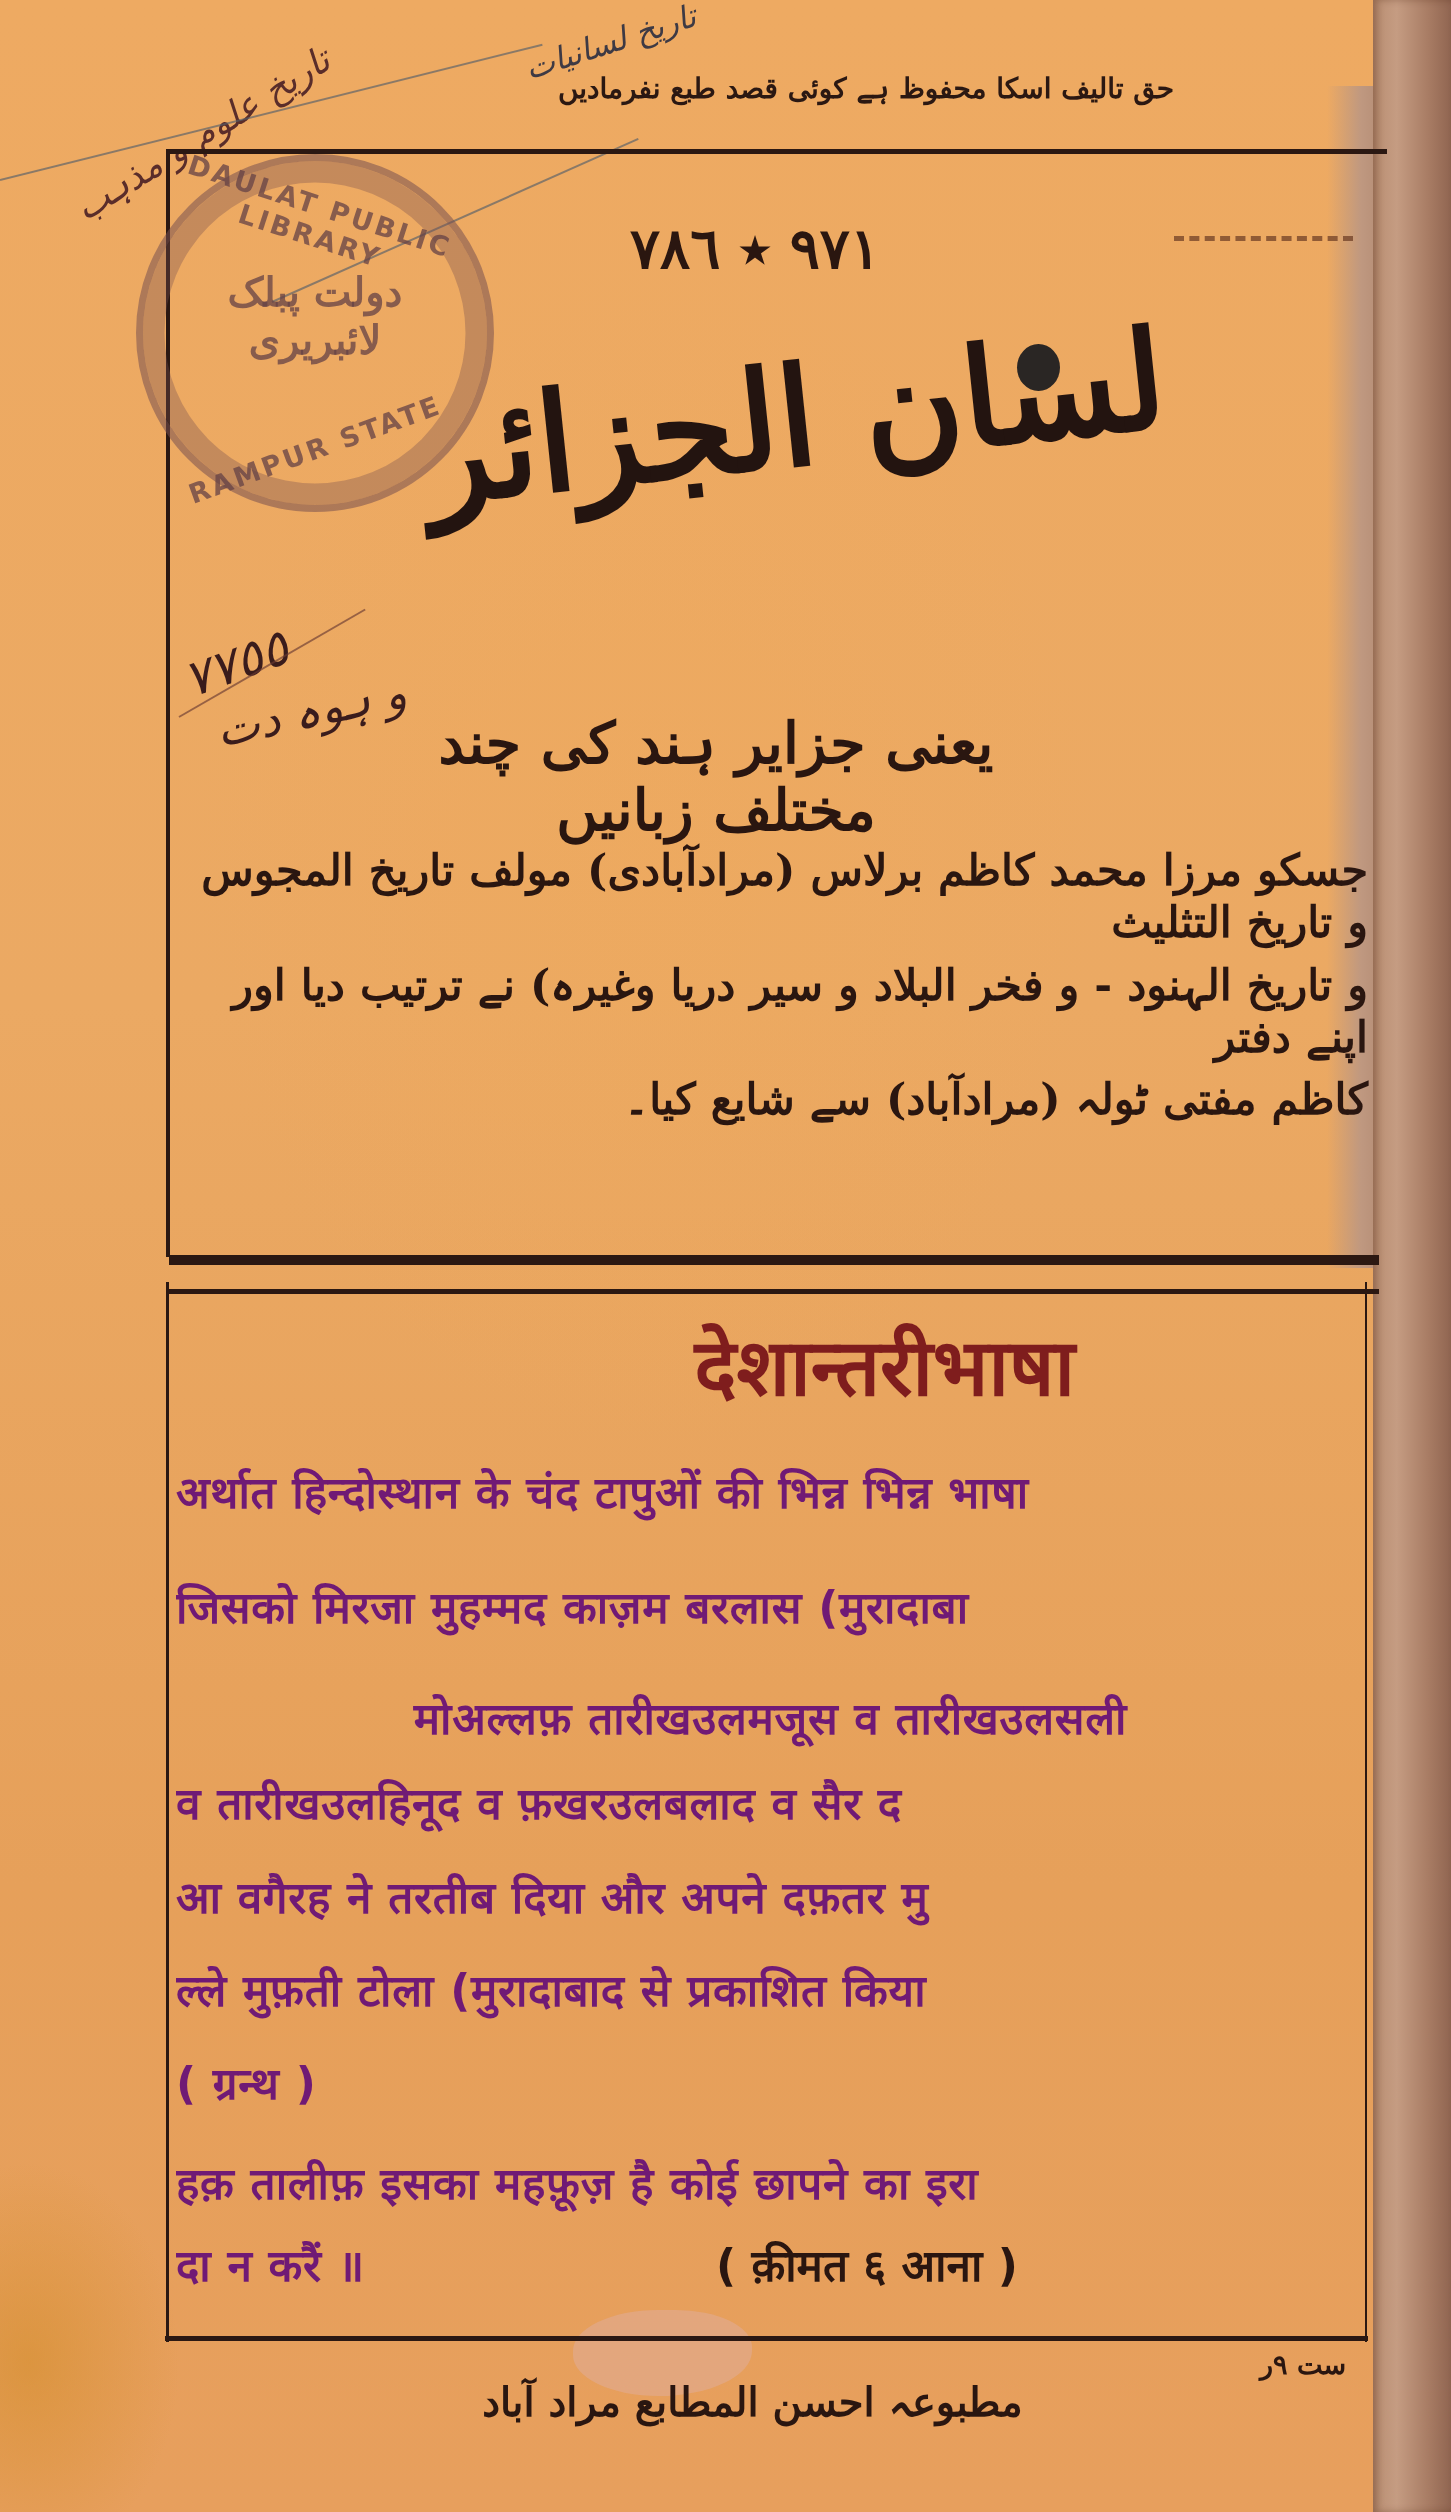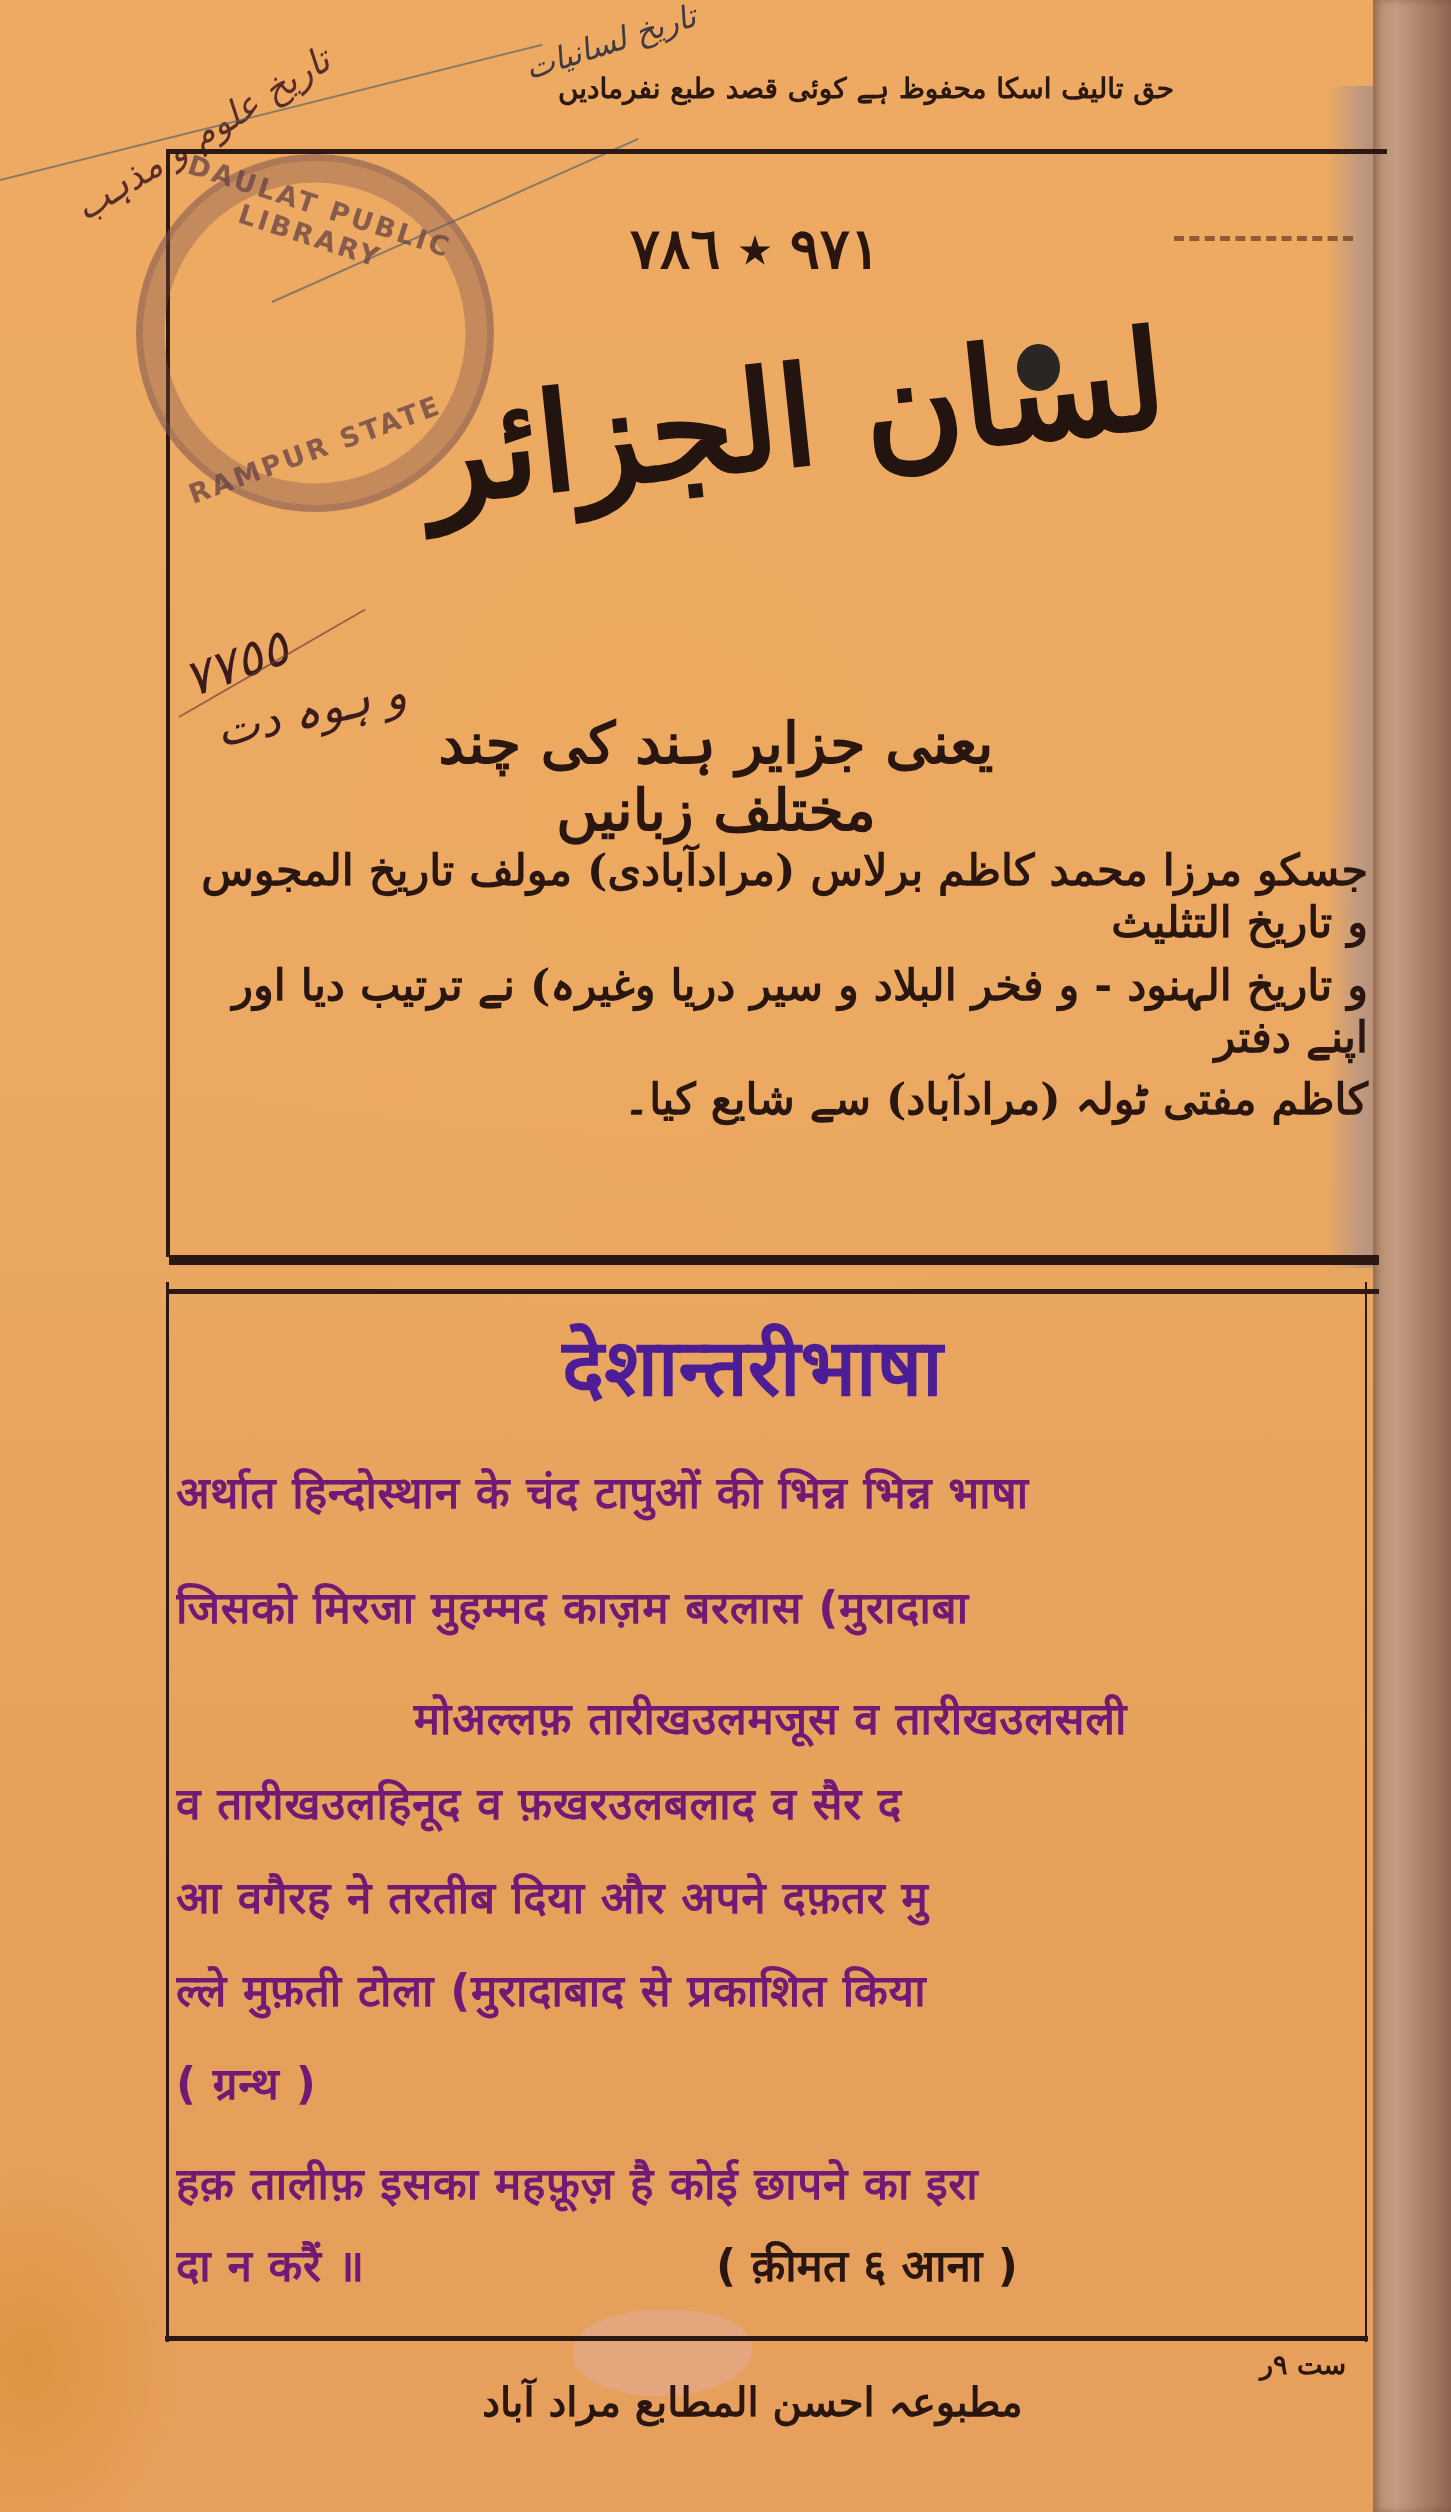--- a/index.html
+++ b/index.html
@@ -109,23 +109,23 @@
       position: absolute; left: 169px; top: 1255px; width: 1210px; height: 24px;
       border-top: 10px solid #2b1812; border-bottom: 5.7px solid #2b1812;
     }
     
     .frame-bottom {
       position: absolute; left: 166px; top: 1282px; width: 1196px; height: 1060px;
       border-left: 3.6px solid #2b1812;
       border-right: 2.1px solid #2b1812;
     }
     .hindi-title {
-      position: absolute; left: 430px; top: 1311px; width: 645px; text-align: center;
+      position: absolute; left: 430px; top: 1311px; width: 645px; text-align: right;
       font-family: "DejaVu Sans", sans-serif; font-weight: bold; font-size: 79px;
-      color: #4c1d95;
+      color: #7f1d1d;
     }
     .hindi-line {
       position: absolute; left: 176px; width: 1189px;
       font-family: "DejaVu Sans", sans-serif; font-weight: bold; font-size: 44px;
       white-space: nowrap; overflow: hidden; color: #701a75;
       letter-spacing: 0.7px;
     }
     .hindi-line.c { text-align: left; }
     .hl1 { top: 1461px; }
     .hl2 { top: 1576px; }
@@ -169,20 +169,21 @@
 <div class="hand h2">تاریخ لسانیات</div>
 <div class="pencil-line" style="left:0;top:179px;width:559px;transform:rotate(-14deg);"></div>
 <div class="pencil-line" style="left:272px;top:301px;width:401px;transform:rotate(-24deg);"></div>
 
 <div class="copyright-urdu">حق تالیف اسکا محفوظ ہے کوئی قصد طبع نفرمادیں</div>
 
 <div class="frame-top"></div>
 
 <div class="stamp">
   <div class="stamp-top">DAULAT PUBLIC LIBRARY</div>
+  <div class="stamp-center">دولت پبلک لائبریری</div>
   <div class="stamp-bottom">RAMPUR STATE</div>
 </div>
 
 <div class="ledger-number">٩٧١ ٭ ٧٨٦</div>
 <div class="dashes"></div>
 
 <div class="title-dot"></div>
 <div class="title-urdu">لسان الجزائر</div>
 
 <div class="hand h3">٧٧٥٥</div>

